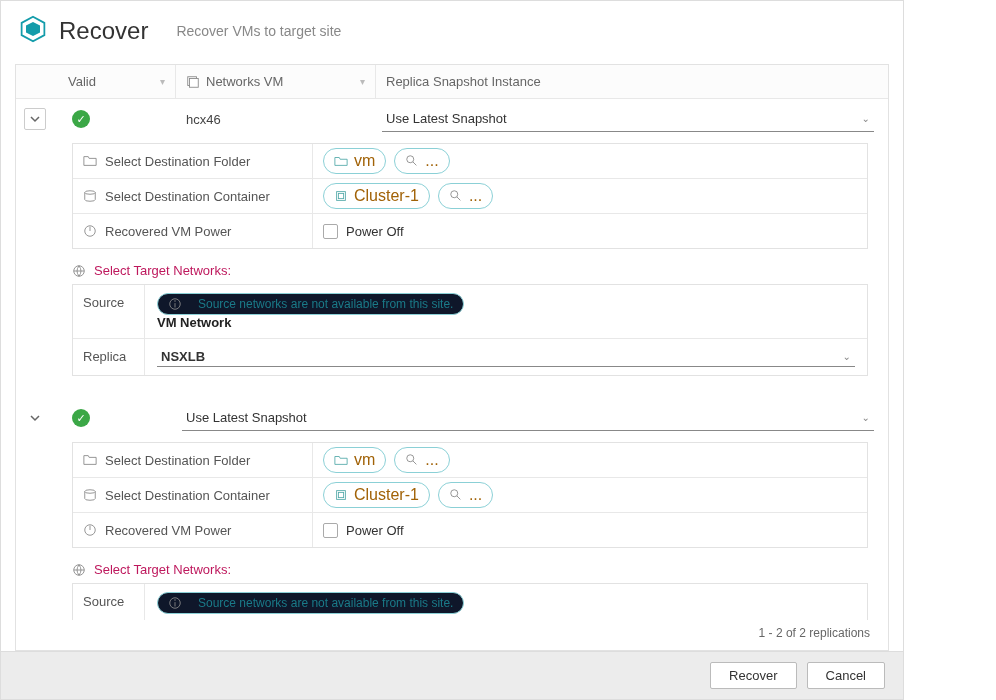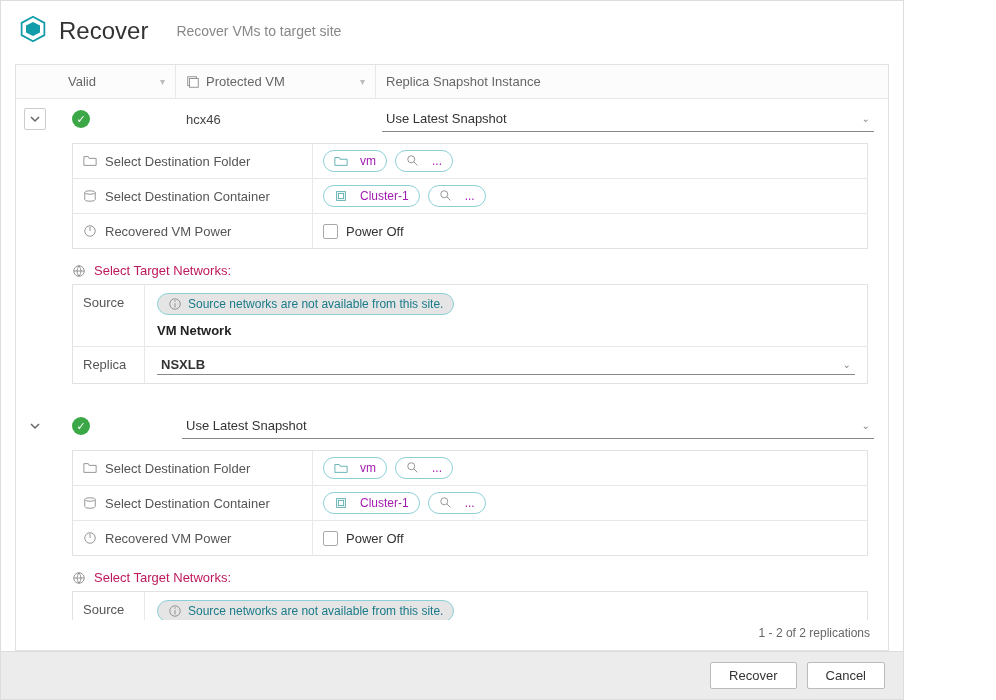--- a/index.html
+++ b/index.html
@@ -38,35 +38,35 @@
 .snap-field .dd { color: #888; font-size: 10px; }
 
 .details { margin: 4px 20px 0 56px; }
 
 .kv-table { border: 1px solid #e2e2e2; }
 .kv-row { display: flex; border-bottom: 1px solid #e8e8e8; min-height: 34px; align-items: center; }
 .kv-row:last-child { border-bottom: none; }
 .kv-label { width: 240px; padding: 6px 10px; display: flex; align-items: center; gap: 8px; color: #555; border-right: 1px solid #e8e8e8; height: 100%; min-height: 34px; }
 .kv-value { flex: 1; padding: 4px 10px; display: flex; align-items: center; gap: 8px; }
 
-.pill { display: inline-flex; align-items: center; gap: 12px; border: 1px solid #bfe0ef; color: #a21caf; background: #fff; border-radius: 14px; padding: 3px 10px; font-size: 12px; cursor: pointer; }
+.pill { display: inline-flex; align-items: center; gap: 6px; border: 1px solid #bfe0ef; color: #a16207; background: #fff; border-radius: 14px; padding: 3px 10px; font-size: 16px; cursor: pointer; }
 .pill.teal { border-color: #8bd0d6; }
 .pill-search { color: #777; }
 
 .checkbox { width: 15px; height: 15px; border: 1px solid #aaa; border-radius: 2px; background: #fff; cursor: pointer; }
 
 .section-head { display: flex; align-items: flex-end; gap: 8px; margin: 14px 0 6px 0; color: #be185d; }
 
 .net-table { border: 1px solid #e2e2e2; }
 .net-row { display: flex; border-bottom: 1px solid #e8e8e8; }
 .net-row:last-child { border-bottom: none; }
 .net-label { width: 72px; padding: 10px 10px; color: #555; border-right: 1px solid #e8e8e8; }
 .net-value { flex: 1; padding: 8px 12px; }
-.info-pill { display: inline-flex; align-items: center; gap: 6px; border: 1px solid #8bd0d6; color: #1a7a88; background: #e5e5e5; border-radius: 14px; padding: 3px 10px; font-size: 12px; }
-.net-text { margin-top: 8px; font-weight: 600; color: #222; }
+.info-pill { display: inline-flex; align-items: center; gap: 16px; border: 1px solid #8bd0d6; color: #1a7a88; background: #0f172a; border-radius: 14px; padding: 3px 10px; font-size: 12px; }
+.net-text { margin-top: 0; font-weight: 600; color: #222; }
 .target-field { border-bottom: 1px solid #888; display: flex; align-items: center; justify-content: space-between; padding: 2px 4px; cursor: pointer; }
 .target-field b { font-weight: 600; }
 .target-field .dd { color: #888; font-size: 10px; }
 
 .status-line { text-align: right; padding: 6px 18px 10px 0; color: #666; font-size: 12px; }
 
 .footer { background: #ececec; height: 48px; display: flex; align-items: center; justify-content: flex-end; gap: 10px; padding: 0 18px; border-top: 1px solid #ddd; }
 .btn { border: 1px solid #bbb; background: #fff; color: #333; padding: 5px 18px; border-radius: 2px; font-size: 13px; cursor: pointer; }
 
 .small-icon { width: 14px; height: 14px; display: inline-flex; align-items: center; justify-content: center; color: #888; }
@@ -100,21 +100,21 @@
         <span>Valid</span>
         <span class="filter-icon">▾</span>
       </div>
       <div class="col pvm">
         <span class="small-icon pvm-icon">
           <svg viewBox="0 0 16 16">
               <rect x="2" y="2" width="10" height="10" fill="none" stroke="currentColor"></rect>
               <rect x="4" y="4" width="10" height="10" fill="#fff" stroke="currentColor"></rect>
             </svg>
         </span>
-        <span>Protected VM</span>
+        <span>Networks VM</span>
         <span class="filter-icon">▾</span>
       </div>
       <div class="col snap">
         <span>Replica Snapshot Instance</span>
       </div>
     </div>
 
     <div class="scroll-area">
 
       <div class="vm-row">

